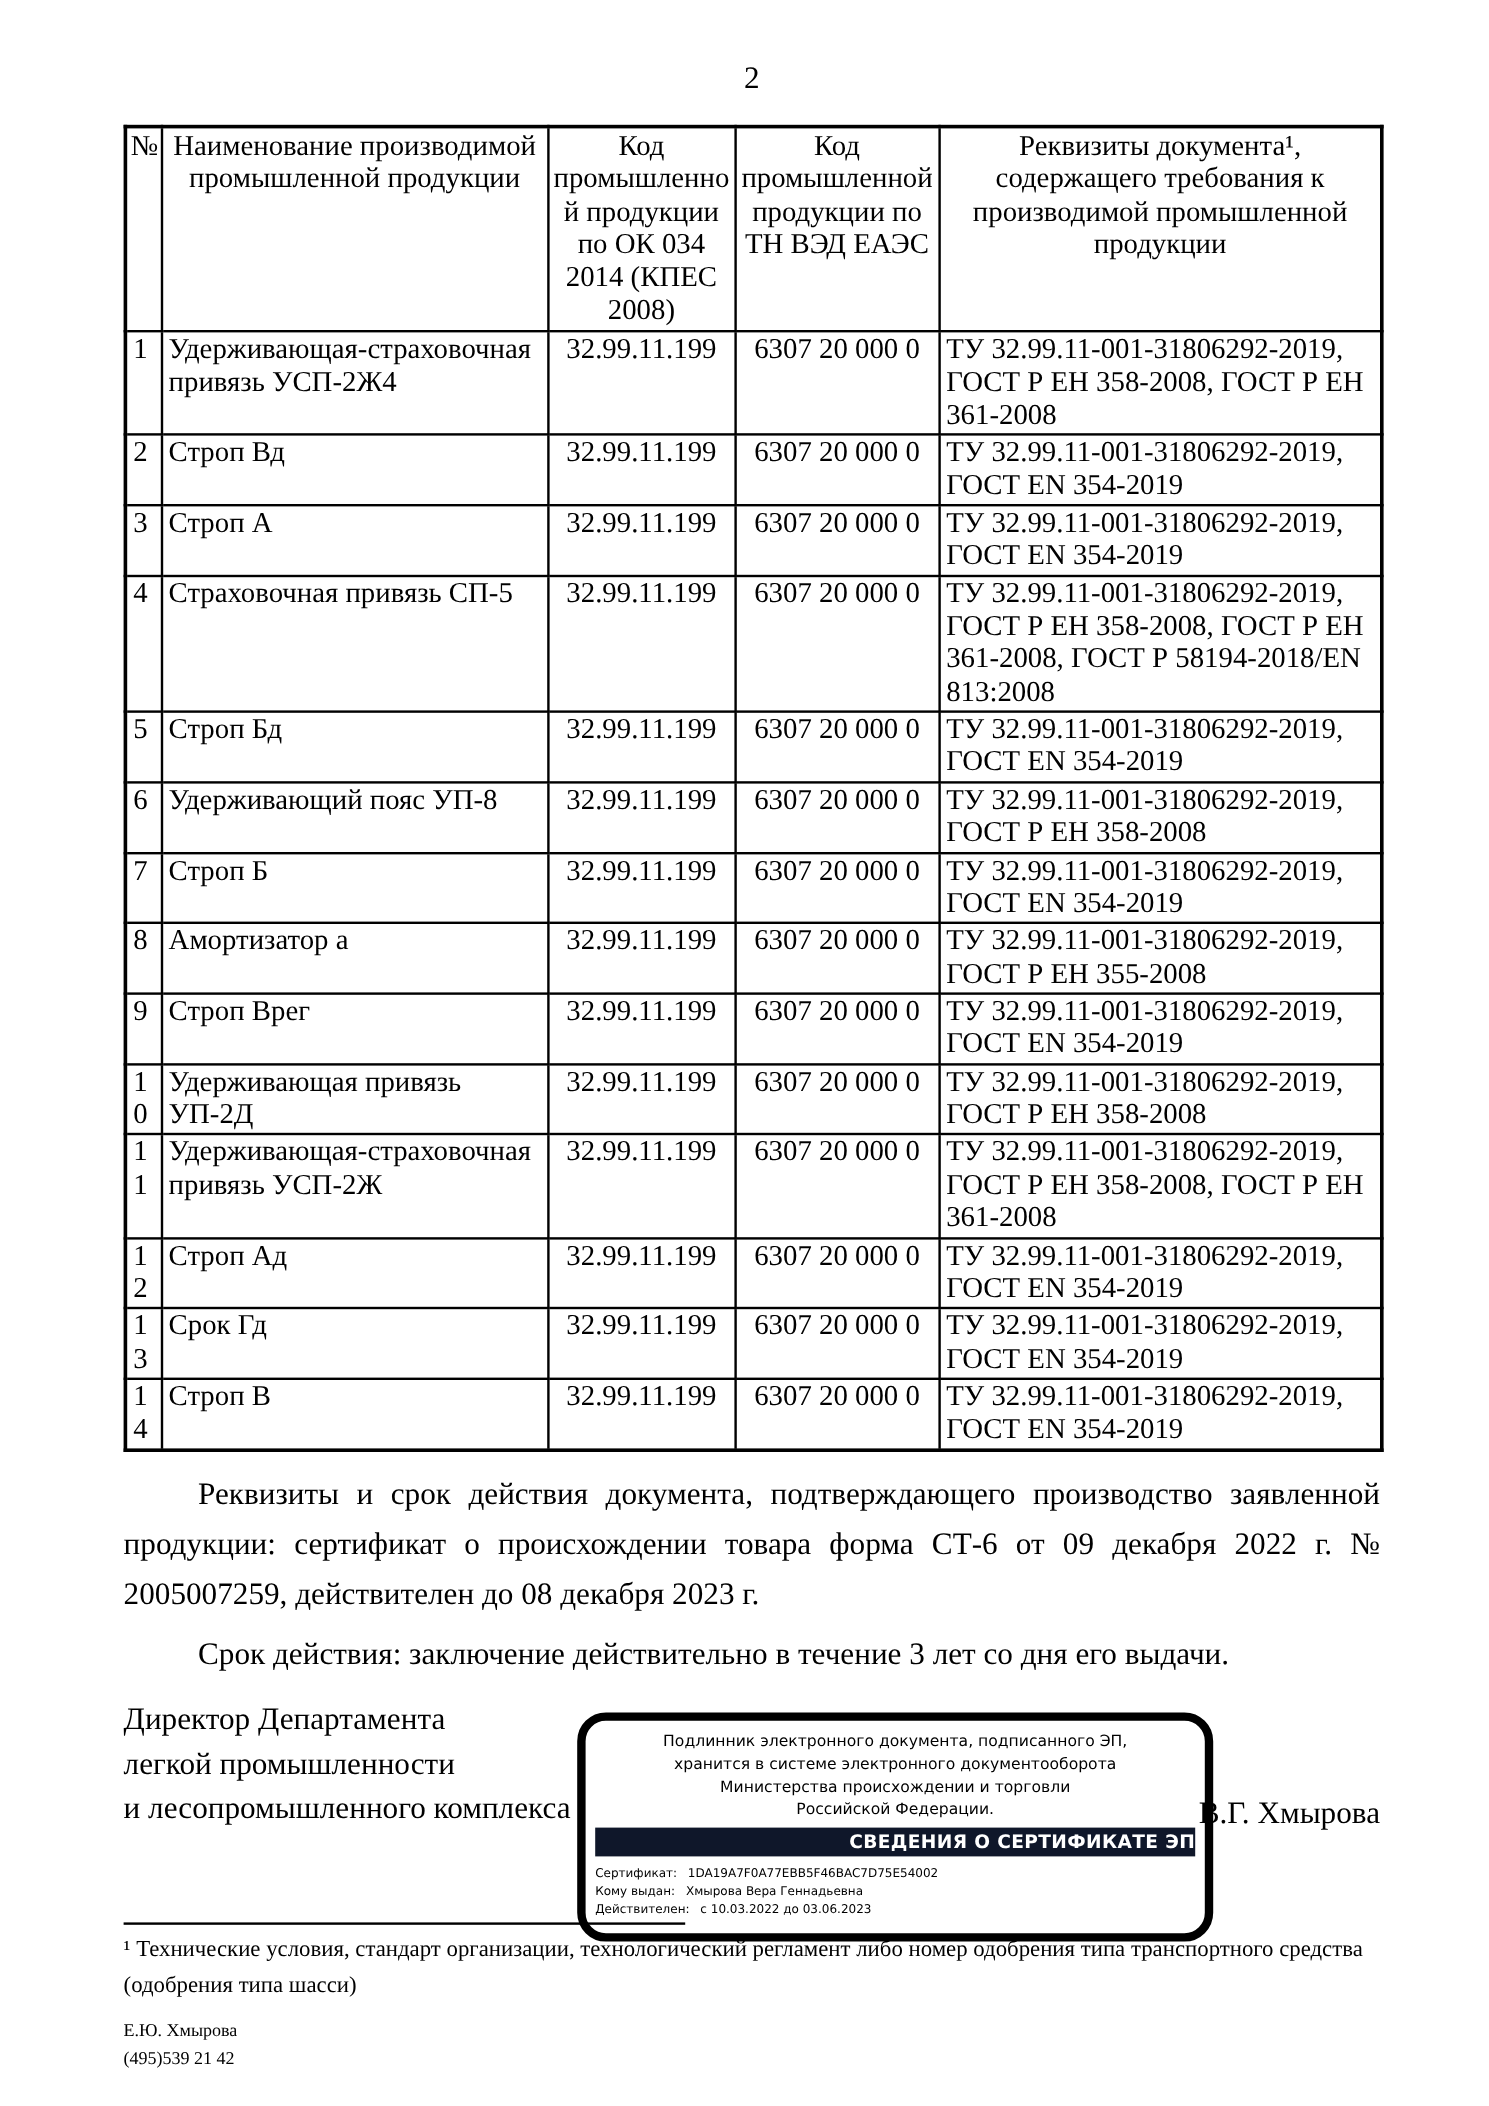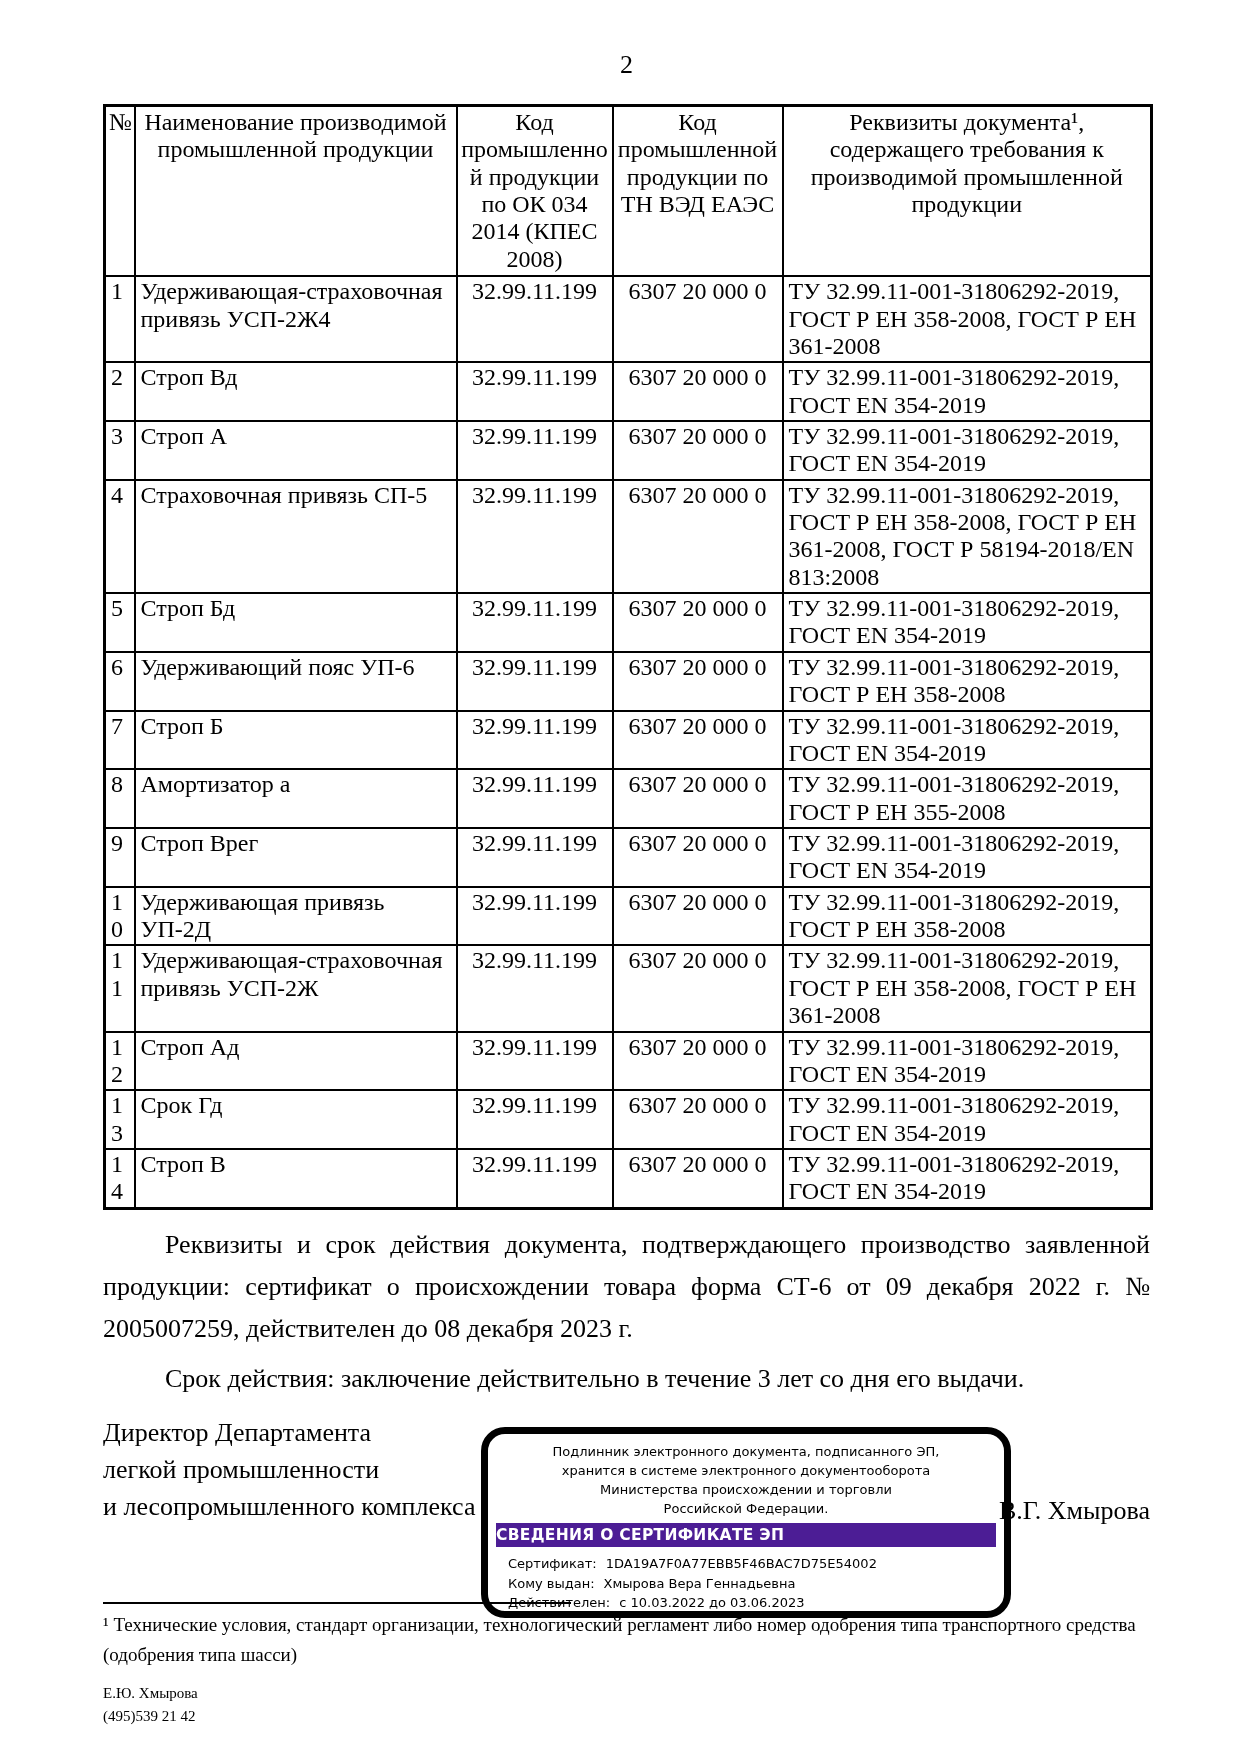--- a/index.html
+++ b/index.html
@@ -15,23 +15,23 @@
   td.c-num{padding-left:3px;padding-right:1px;}
   td.c-code{text-align:center;}
   .para{font-size:26px;line-height:1.62;text-align:justify;text-indent:62px;margin-top:14px;}
   .para.second{margin-top:8px;}
   .sigrow{display:flex;justify-content:space-between;margin-top:15px;font-size:26px;}
   .sig-left div{line-height:1.42;}
   .sig-name{align-self:flex-end;}
   .stamp{position:absolute;left:481px;top:1427px;width:530px;height:191px;box-sizing:border-box;
         border:7px solid #000;border-radius:24px;font-family:"DejaVu Sans",sans-serif;background:transparent;}
   .stamp-top{text-align:center;font-size:13px;line-height:1.45;padding-top:9px;}
-  .stamp-bar{background:#4c1d95;color:#fff;text-align:left;font-size:15.5px;font-weight:bold;
+  .stamp-bar{background:#0f172a;color:#fff;text-align:right;font-size:15.5px;font-weight:bold;
         margin:5px 8px 0 8px;padding:3px 0;letter-spacing:.3px;}
-  .stamp-certs{padding:7px 0 0 20px;font-size:13px;line-height:1.5;}
+  .stamp-certs{padding:7px 0 0 8px;font-size:10px;line-height:1.5;}
   .stamp-certs .val{margin-left:9px;}
   .footsep{position:absolute;left:103px;top:1602px;width:468px;border-top:2px solid #000;}
   .footnote{position:absolute;left:103px;top:1610px;width:1047px;font-size:19px;line-height:1.6;}
   .contact{position:absolute;left:103px;top:1682px;font-size:15px;line-height:1.5;}
 </style>
 </head>
 <body>
 
 <div class="page">
   <div class="content">
@@ -86,21 +86,21 @@
         </tr>
         <tr>
           <td class="c-num">5</td>
           <td>Строп Бд</td>
           <td class="c-code">32.99.11.199</td>
           <td class="c-code">6307 20 000 0</td>
           <td>ТУ 32.99.11-001-31806292-2019, ГОСТ EN 354-2019</td>
         </tr>
         <tr>
           <td class="c-num">6</td>
-          <td>Удерживающий пояс УП-6</td>
+          <td>Удерживающий пояс УП-8</td>
           <td class="c-code">32.99.11.199</td>
           <td class="c-code">6307 20 000 0</td>
           <td>ТУ 32.99.11-001-31806292-2019, ГОСТ Р ЕН 358-2008</td>
         </tr>
         <tr>
           <td class="c-num">7</td>
           <td>Строп Б</td>
           <td class="c-code">32.99.11.199</td>
           <td class="c-code">6307 20 000 0</td>
           <td>ТУ 32.99.11-001-31806292-2019, ГОСТ EN 354-2019</td>

